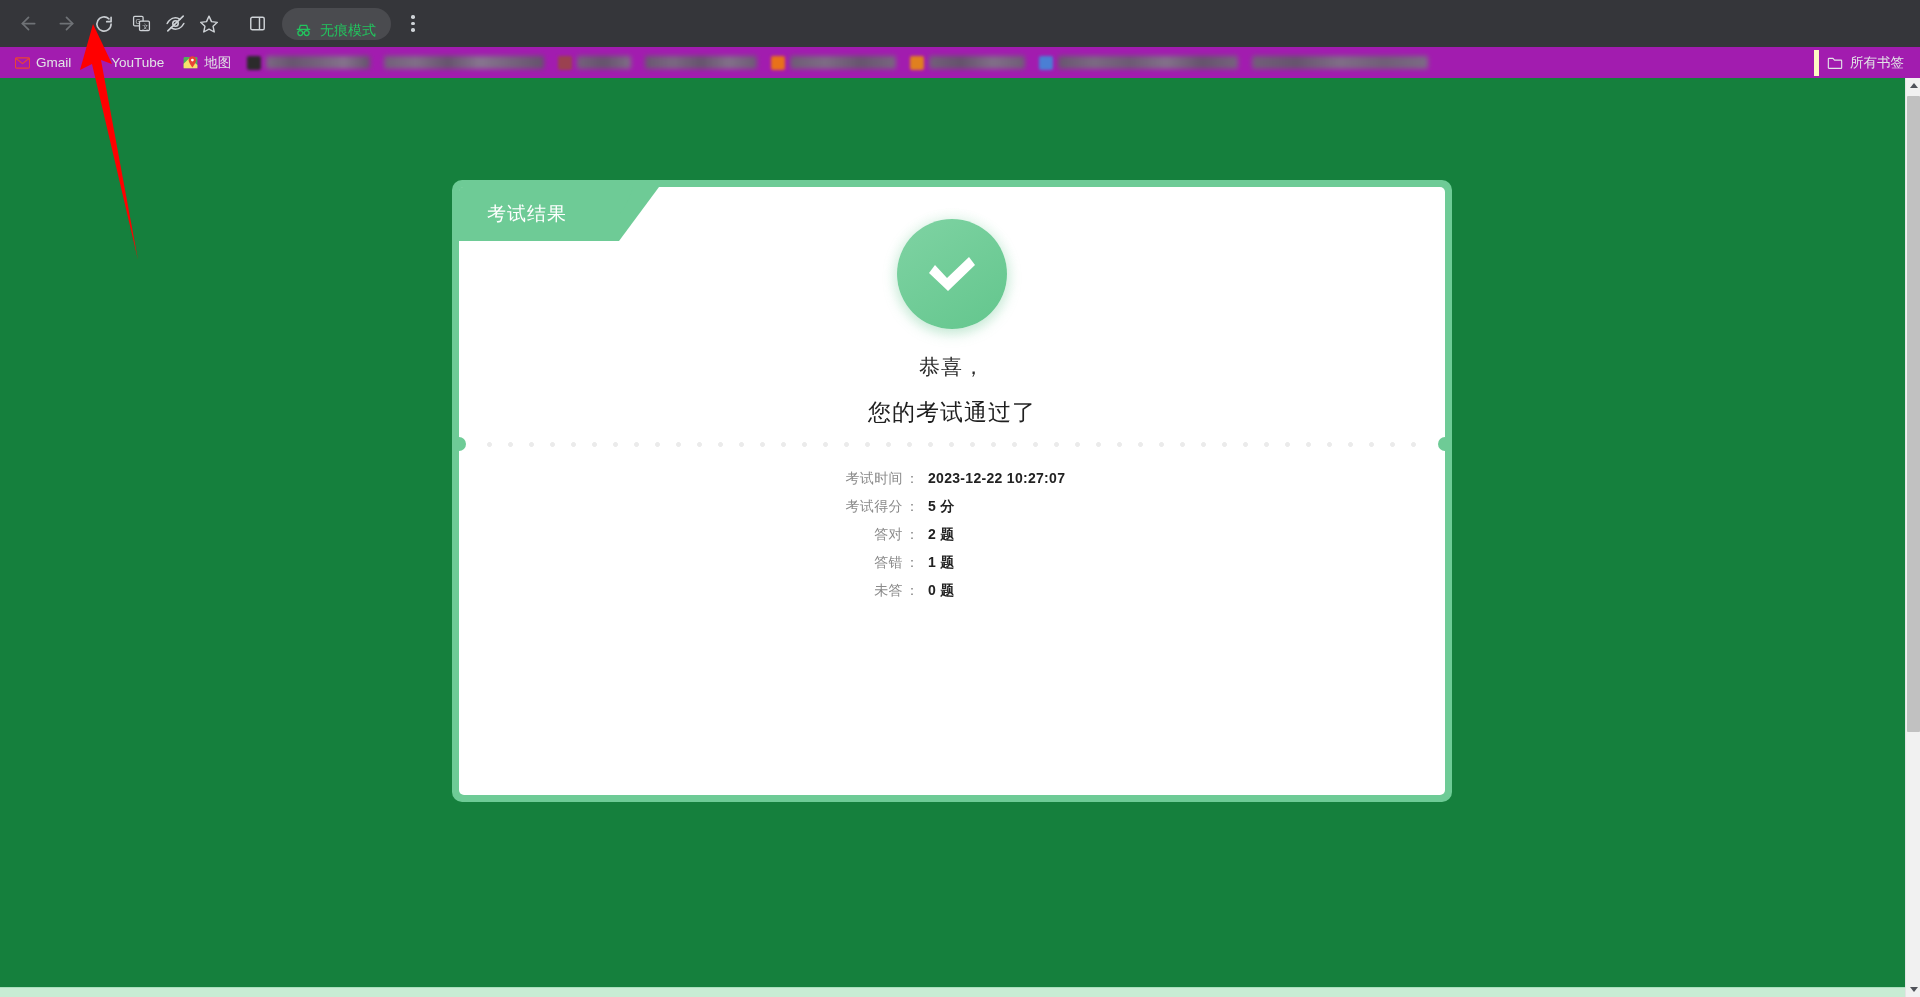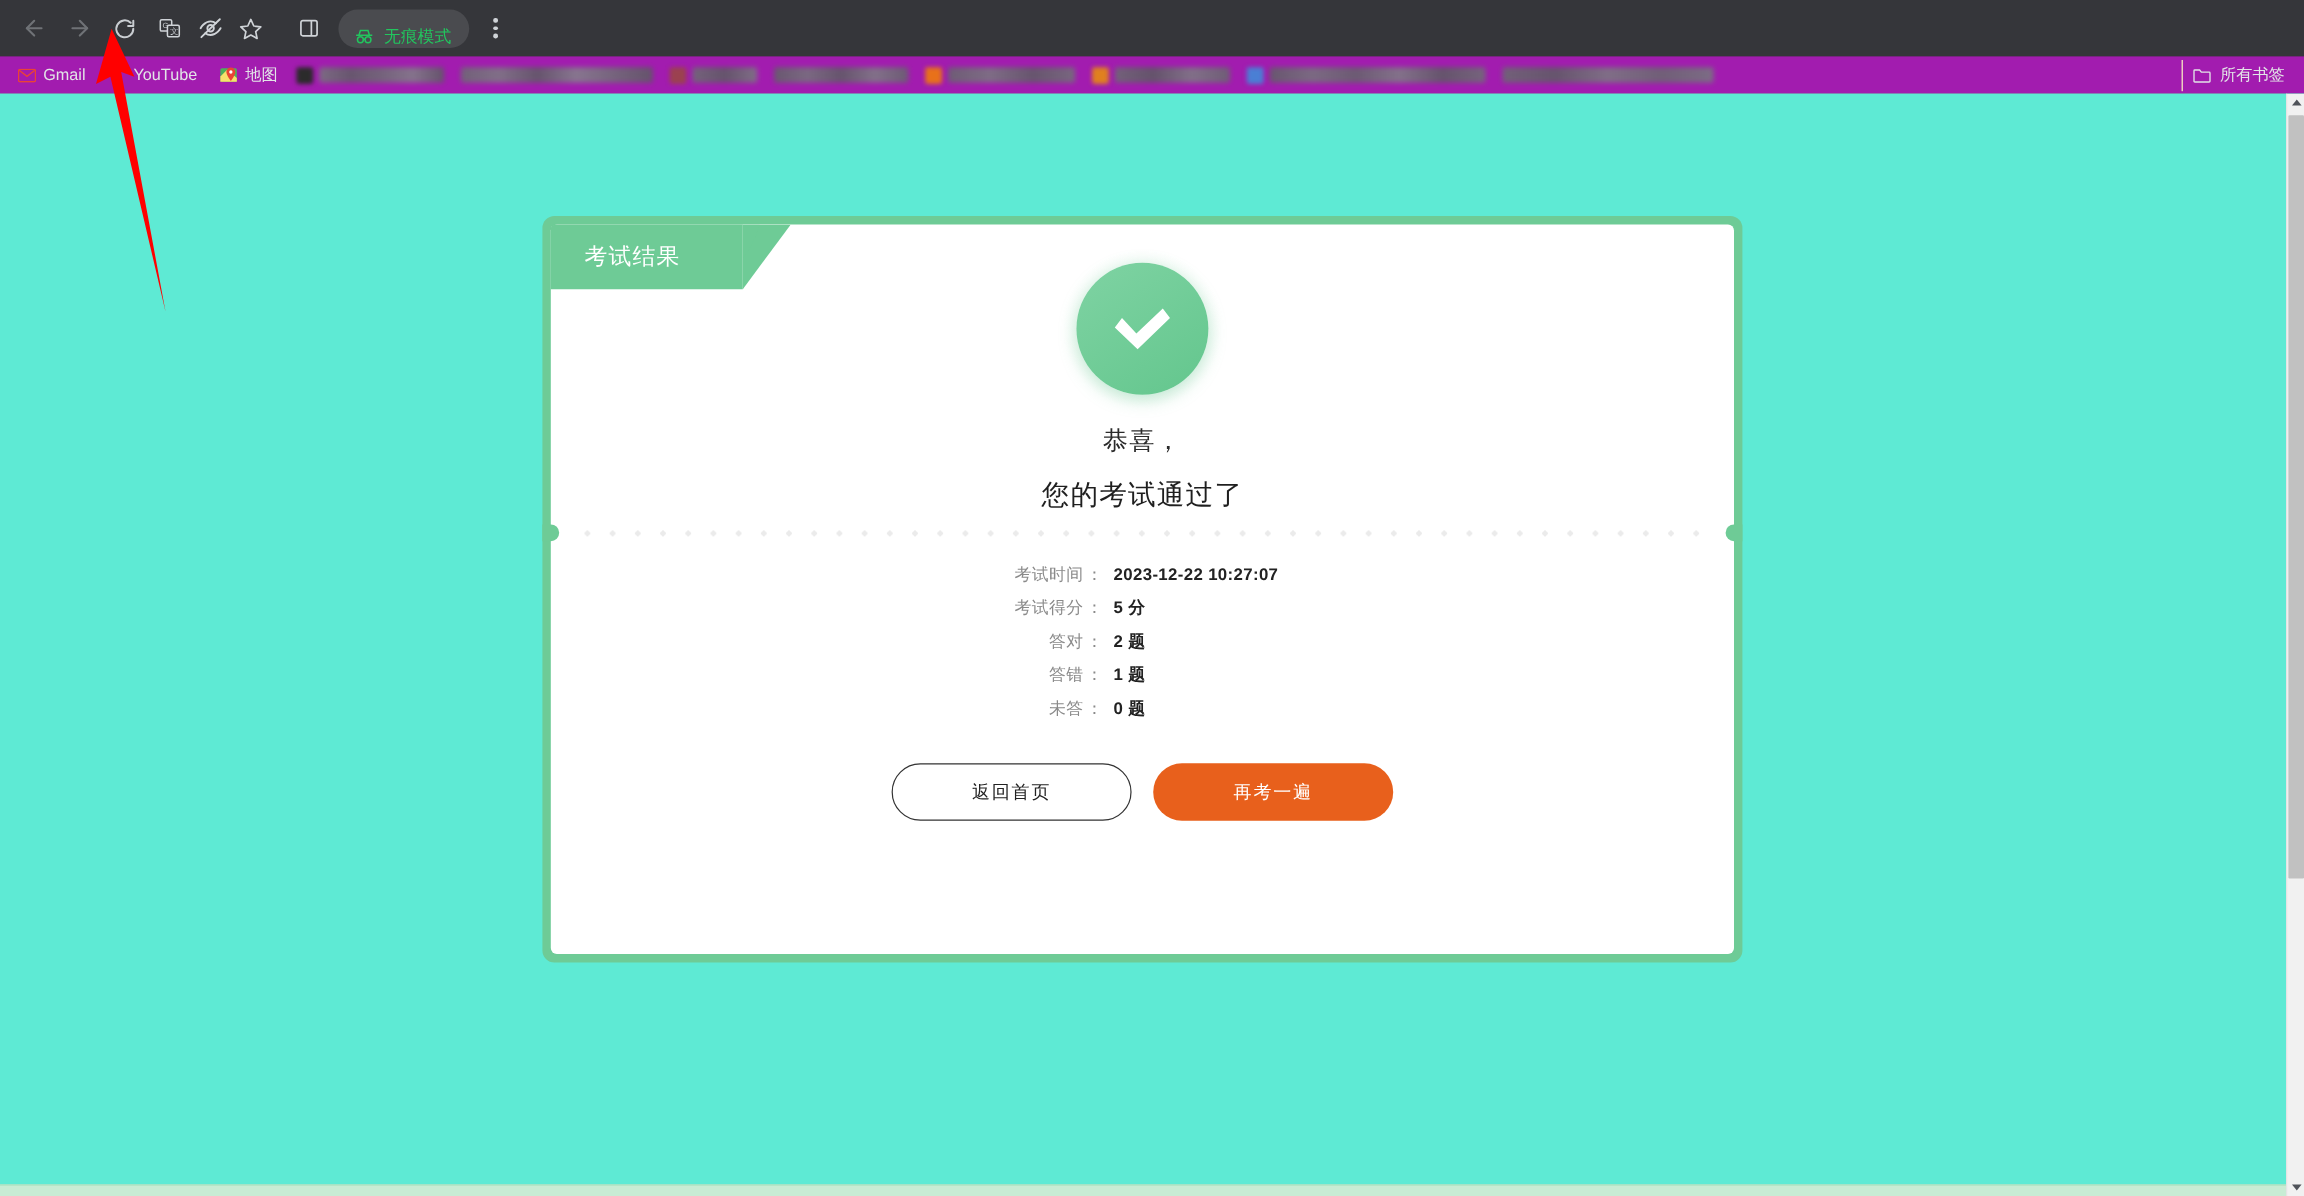--- a/index.html
+++ b/index.html
@@ -122,31 +122,31 @@
     border-radius: 2px;
     filter: blur(2.4px);
     opacity: .85;
   }
   .blurfav { width: 14px; height: 14px; border-radius: 2px; filter: blur(1.6px); flex:0 0 auto; }
   #bm-spacer { flex: 1 1 auto; }
   #all-bookmarks {
     display: flex; align-items: center; gap: 7px;
     color: #e2e4e7; font-size: 13.5px;
     padding: 4px 8px;
-    border-left: 1px solid #fef9c3;
+    border-left: 5px solid #fef9c3;
     margin-left: 6px;
     flex: 0 0 auto;
   }
 
   
   #viewport {
     position: relative;
     width: 1920px;
     height: 919px;
-    background: #5eead4;
+    background: #15803d;
     overflow: hidden;
   }
   #page-scroll-area {
     position: absolute;
     top: 0; left: 0;
     width: 1905px;
     height: 919px;
   }
 
   
@@ -583,24 +583,20 @@
             <span class="stat-colon">：</span>
             <span class="stat-value">1 题</span>
           </div>
           <div class="stat-row">
             <span class="stat-label">未答</span>
             <span class="stat-colon">：</span>
             <span class="stat-value">0 题</span>
           </div>
         </div>
 
-        <div id="actions">
-          <div class="btn" id="btn-home">返回首页</div>
-          <div class="btn" id="btn-retake">再考一遍</div>
-        </div>
 
       </div>
     </div>
 
     <div id="bottom-bar"></div>
   </div>
 
   <div id="scrollbar">
     <div class="sb-arrow" id="sb-up">
       <span class="sb-tri"></span>

